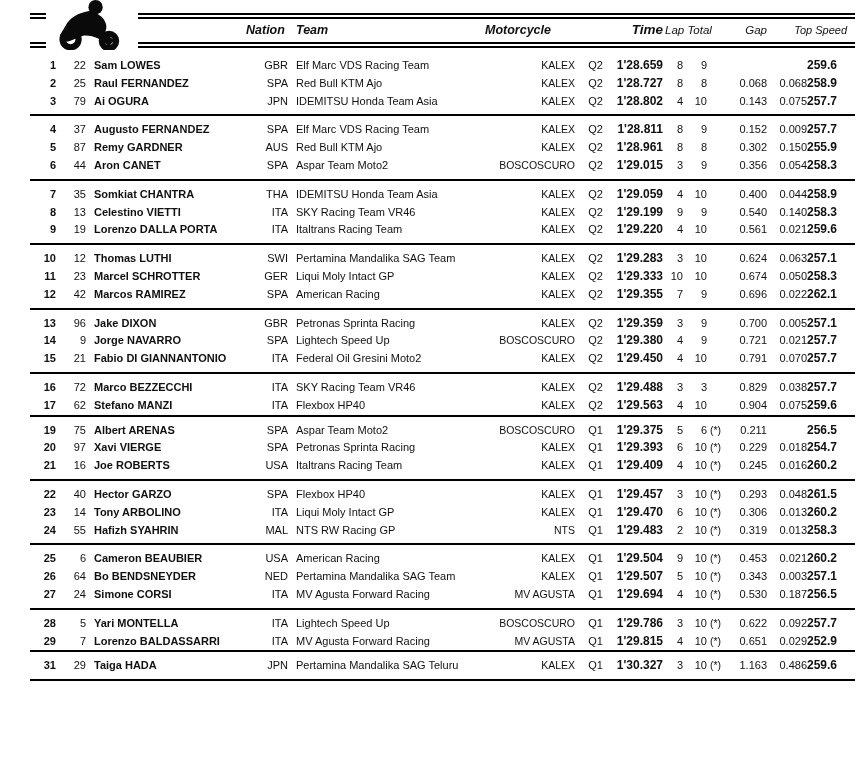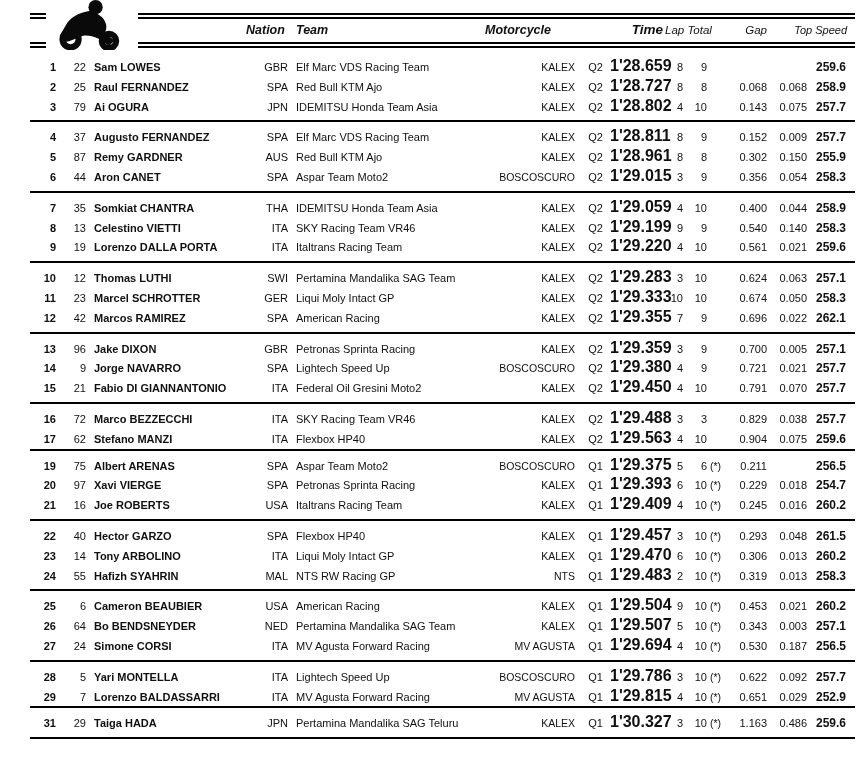--- a/index.html
+++ b/index.html
@@ -40,27 +40,27 @@
   tr.ge td{padding-bottom:5px;}
   tbody tr:last-child td{border-bottom:2px solid #000;}
 
   td.c-pos{text-align:right;font-weight:bold;}
   td.c-num{text-align:right;}
   td.c-name{text-align:left;padding-left:8px;font-weight:bold;margin-left:38px;}
   td.c-nat{text-align:right;}
   td.c-team{text-align:left;padding-left:8px;}
   td.c-moto{text-align:right;font-size:10.5px;}
   td.c-q{text-align:right;}
-  td.c-time{text-align:right;padding-left:7px;font-weight:bold;font-size:16px;margin-top:40px;}
+  td.c-time{text-align:right;padding-left:7px;font-weight:bold;font-size:12px;margin-top:40px;}
   td.c-lap{text-align:right;}
   td.c-total{text-align:right;}
   td.c-star{text-align:left;padding-left:3px;font-size:10.5px;}
   td.c-gap1{text-align:right;}
   td.c-gap2{text-align:right;}
-  td.c-speed{text-align:center;font-weight:bold;font-size:12px;}
+  td.c-speed{text-align:left;font-weight:bold;font-size:12px;}
 </style>
 </head>
 <body>
 
 <div class="sheet">
 
   <div class="bike-icon-wrap">
     <svg width="82" height="50" viewBox="0 0 90 56" aria-hidden="true">
       <circle cx="21" cy="44" r="9" fill="none" stroke="#0a0a0a" stroke-width="7"></circle>
       <circle cx="64" cy="46" r="8" fill="none" stroke="#0a0a0a" stroke-width="7"></circle>

